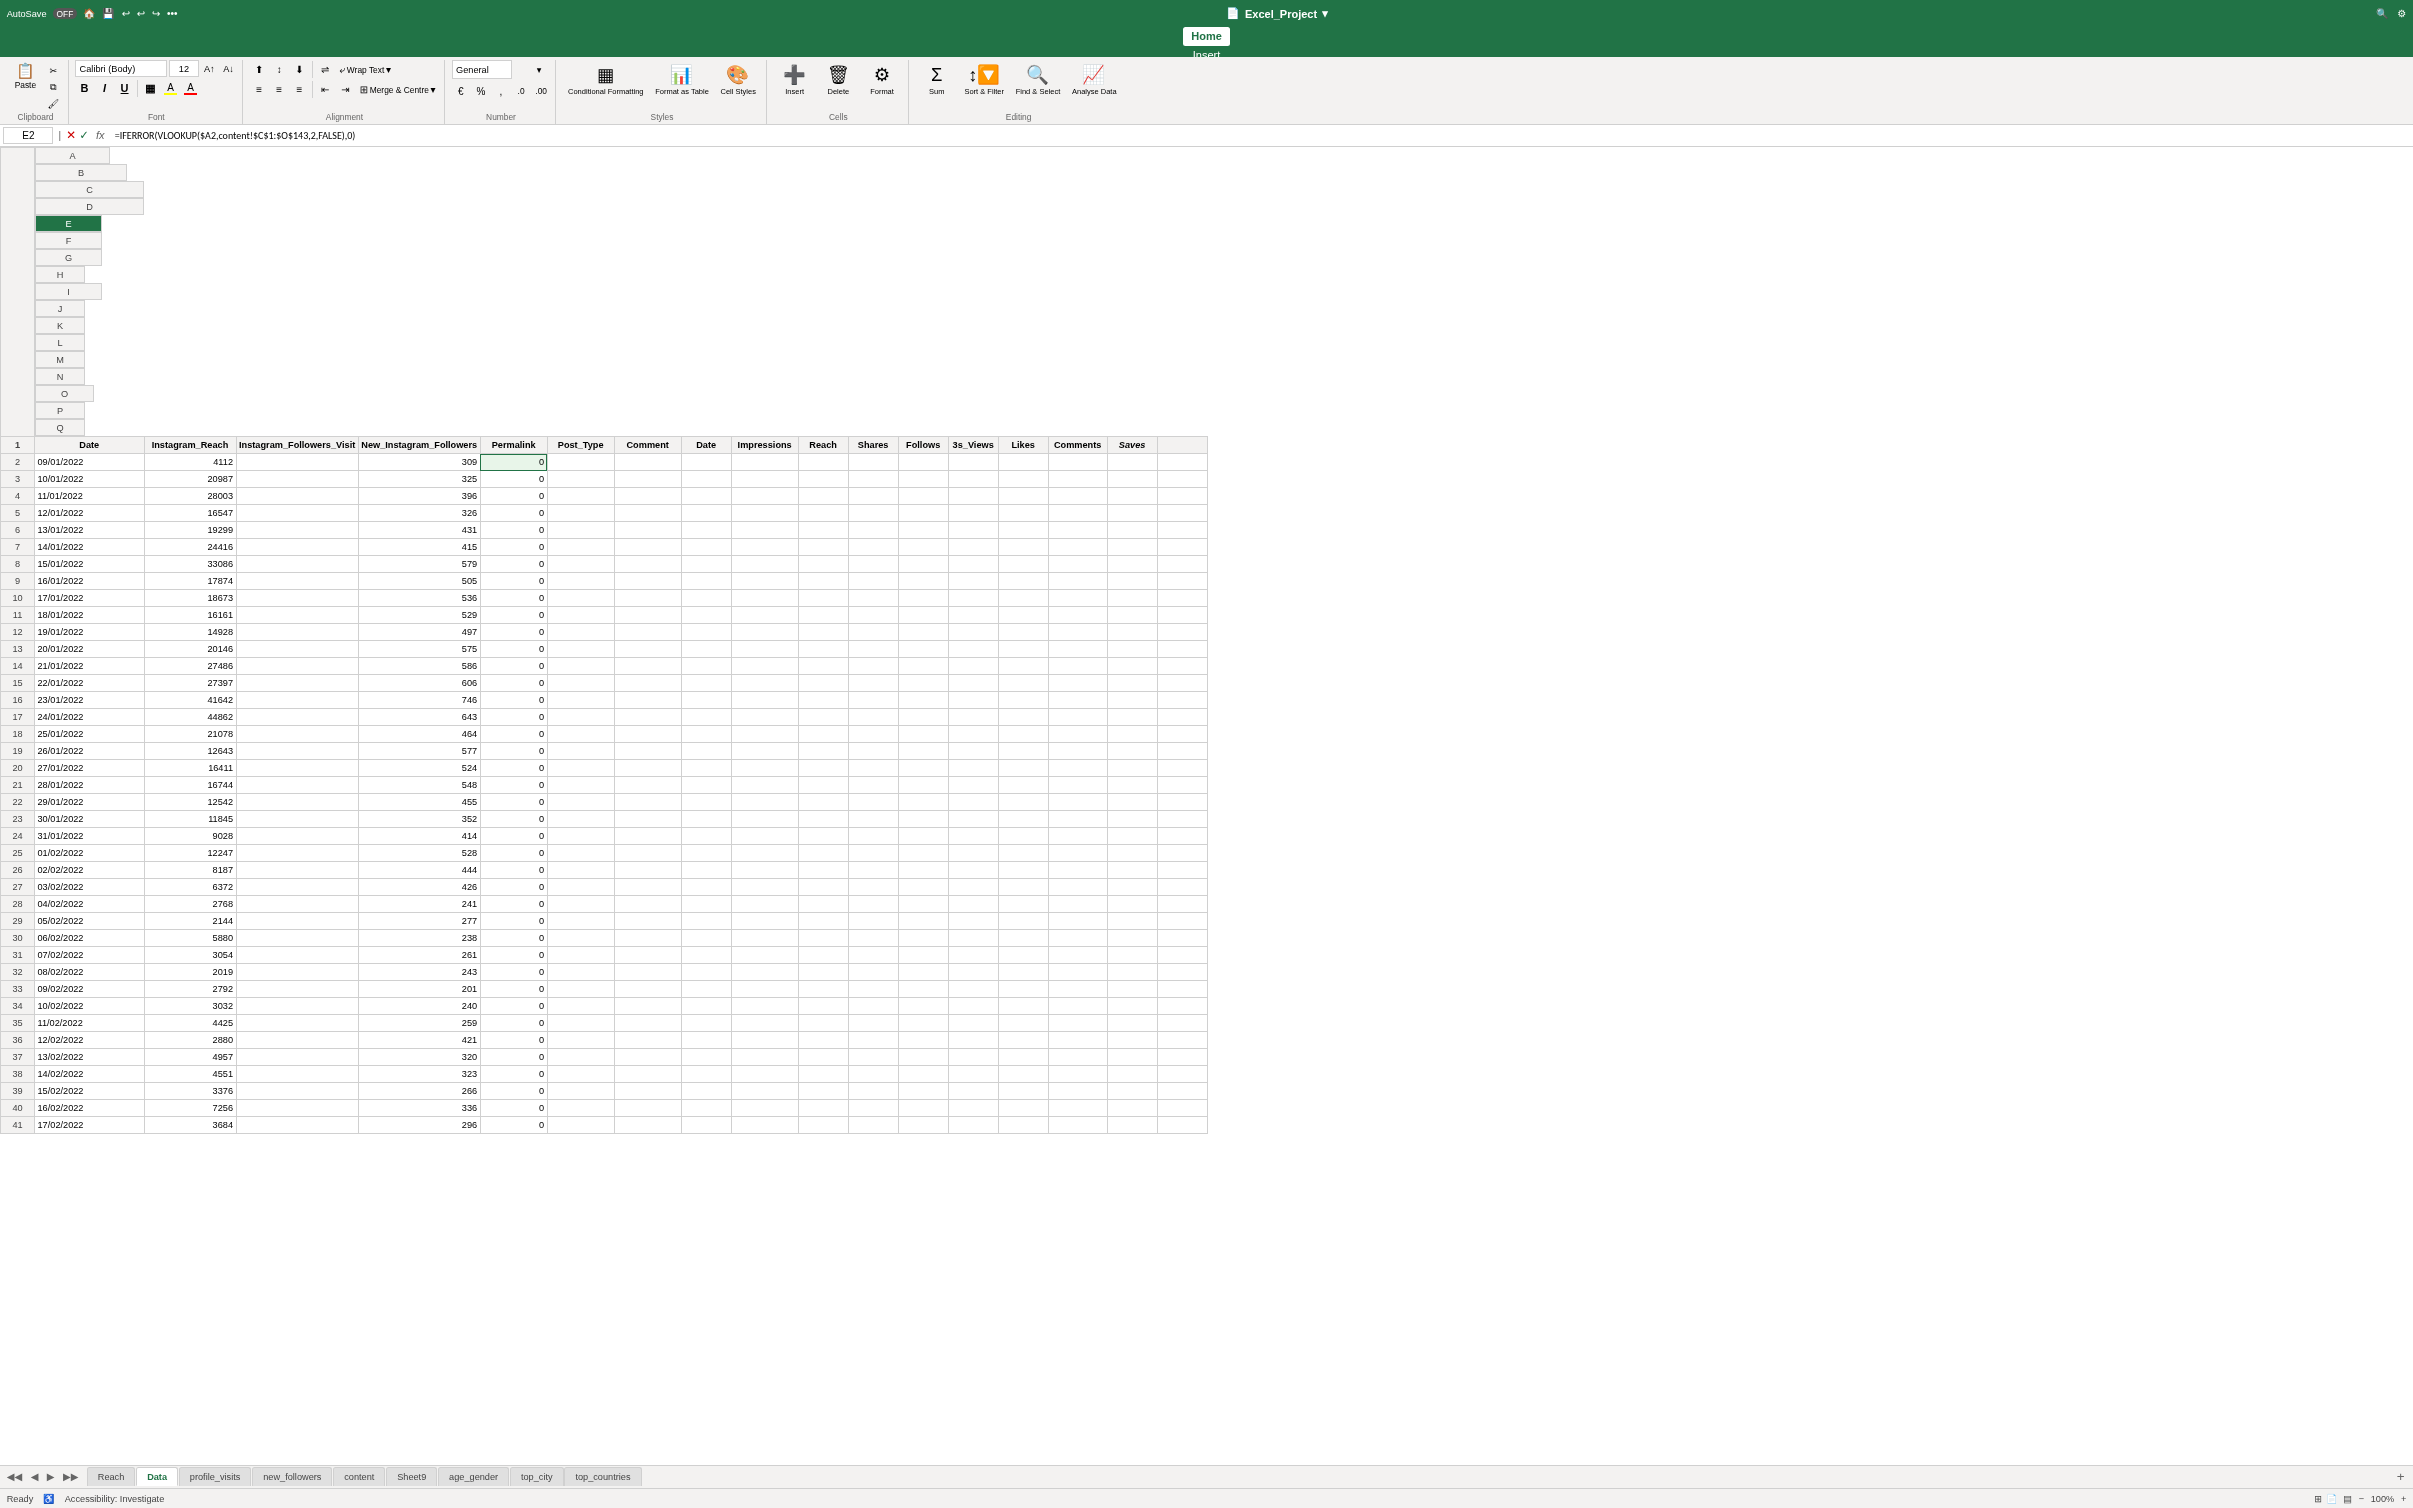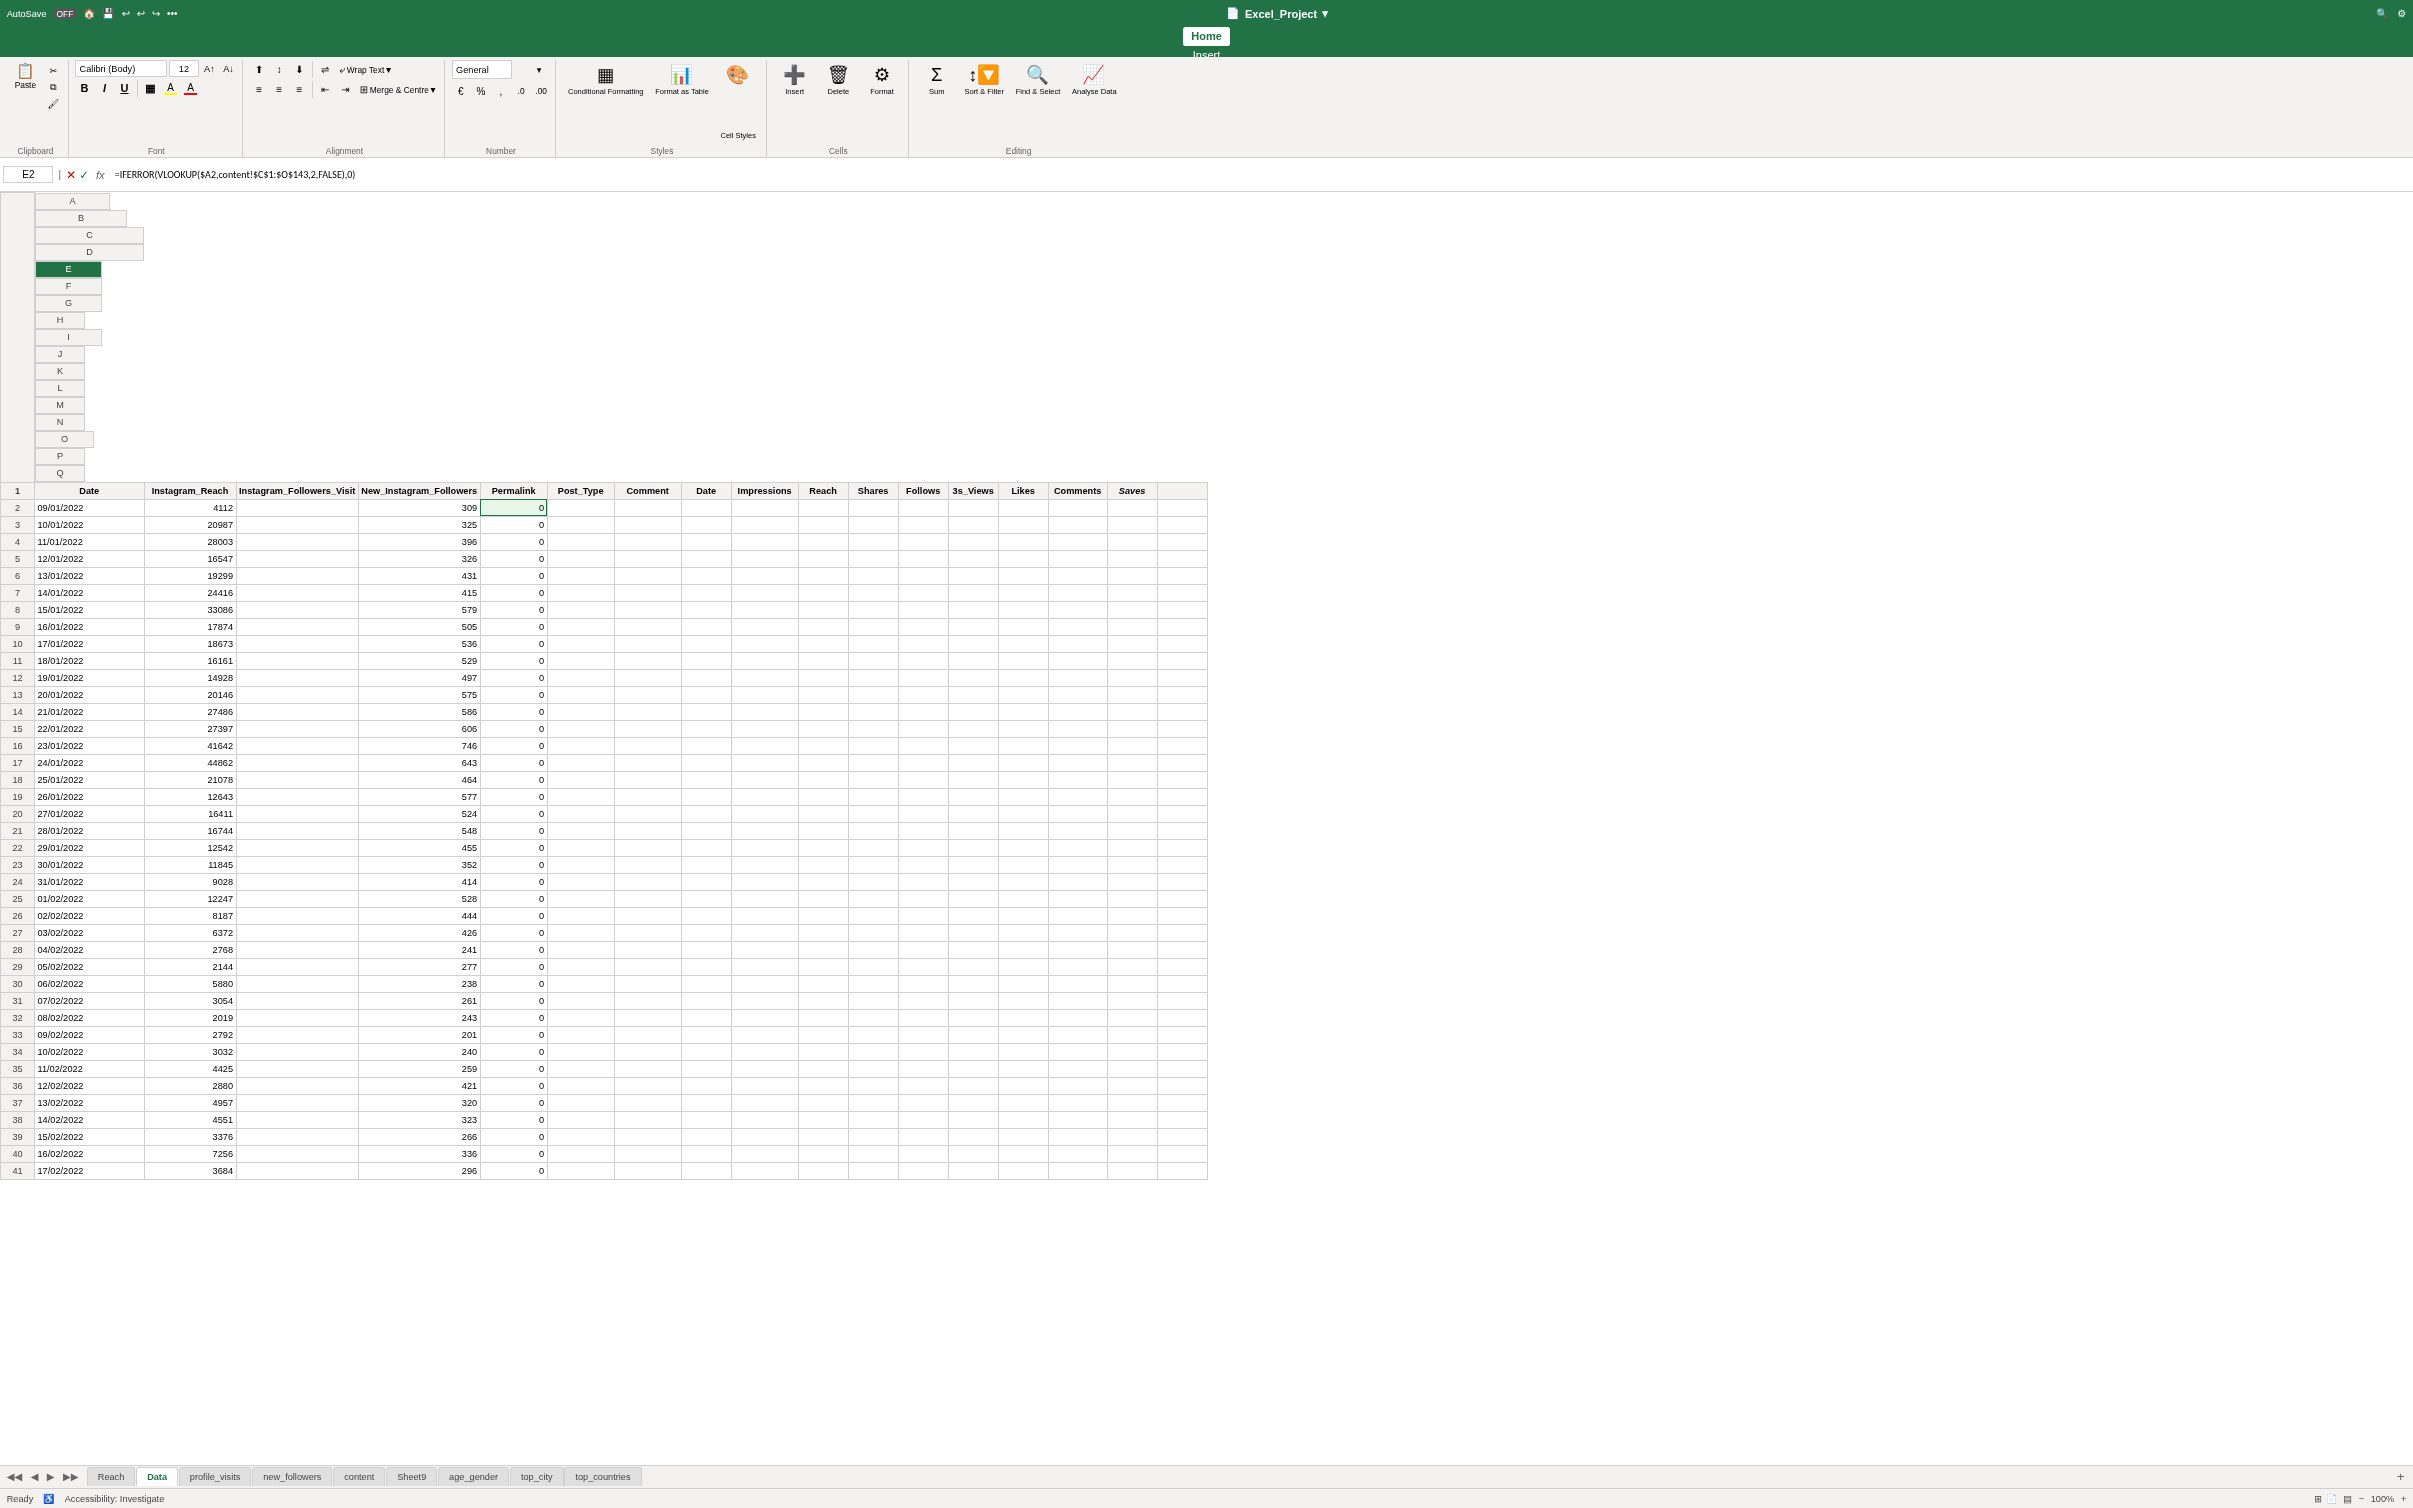--- a/index.html
+++ b/index.html
@@ -99,21 +99,21 @@
       flex-direction: row;
       padding: 1.7px 3.4px;
       font-size: 9.2px;
       min-width: auto;
     }
     
     
     #formulabar {
       display: flex;
       align-items: center;
-      height: 34px;
+      height: 22px;
       background: white;
       border-bottom: 0.8px solid #d0d0d0;
       padding: 0 3.4px;
       gap: 3.4px;
     }
     #cell-reference {
       width: 50px;
       border: 0.8px solid #d0d0d0;
       text-align: center;
       font-size: 10px;
@@ -461,21 +461,21 @@
       <div class="style-big-btn">
         <span class="style-icon">▦</span>
         <span style="font-size:7.5px;text-align:center;line-height:1.2;">Conditional Formatting</span>
       </div>
       <div class="style-big-btn">
         <span class="style-icon">📊</span>
         <span style="font-size:7.5px;text-align:center;line-height:1.2;">Format as Table</span>
       </div>
       <div class="style-big-btn">
         <span class="style-icon">🎨</span>
-        <span style="font-size:7.5px;text-align:center;line-height:1.2;margin-top:44px;">Cell Styles</span>
+        <span style="font-size:7.5px;text-align:center;line-height:1.2;">Cell Styles</span>
       </div>
     </div>
     <div class="ribbon-group-label">Styles</div>
   </div>
 
   <div class="ribbon-group">
     <div class="ribbon-group-content">
       <div class="style-big-btn">
         <span class="style-icon">➕</span>
         <span style="font-size:7.5px;">Insert</span>

